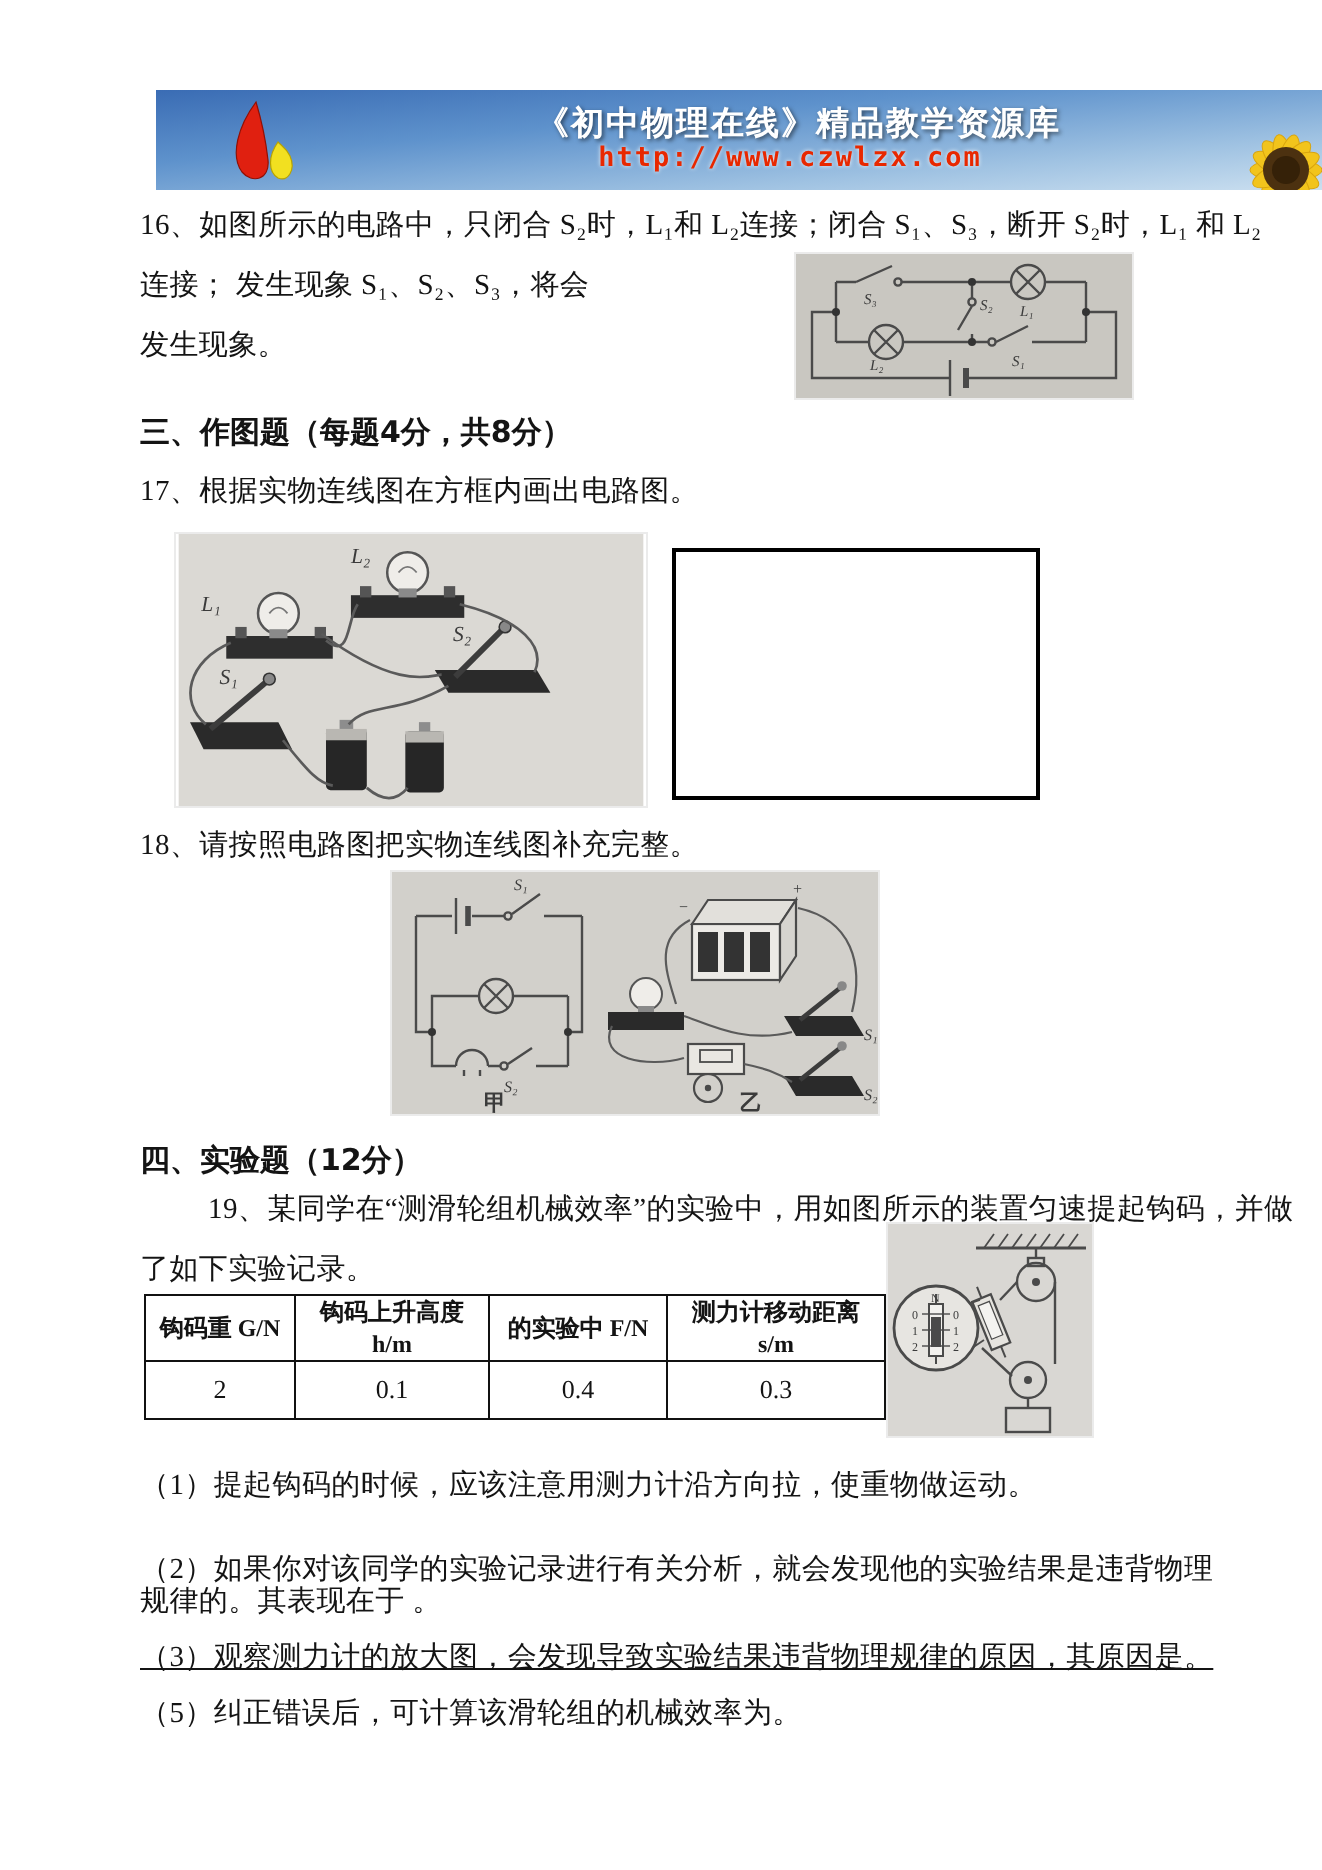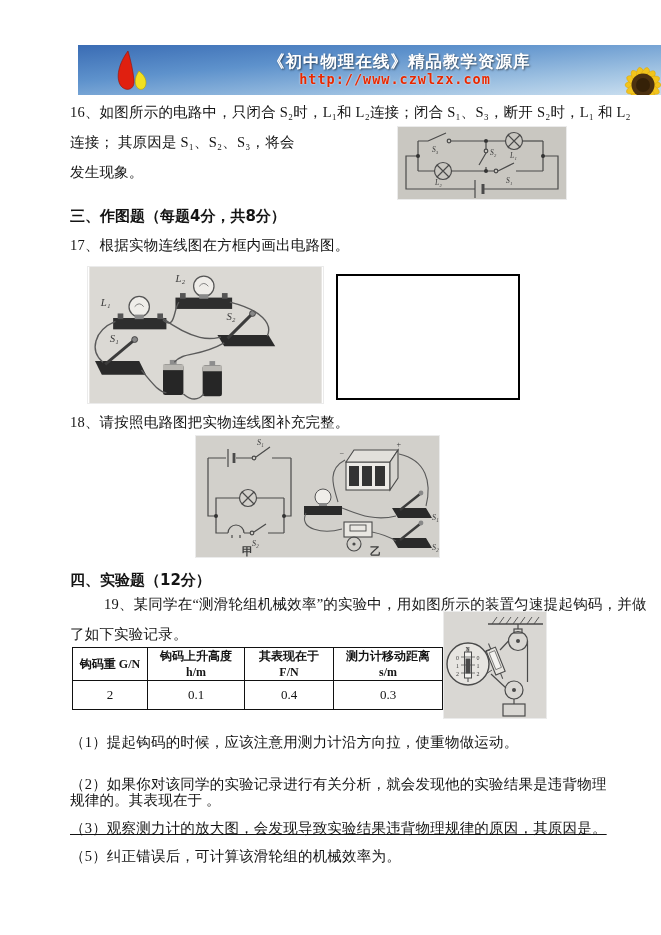--- a/index.html
+++ b/index.html
@@ -55,21 +55,21 @@
         </g>
         <circle r="11.5" fill="#4c3110"></circle>
           <circle r="7" fill="#352108"></circle>
       </g>
       <ellipse cx="22" cy="56" rx="12" ry="6" fill="#3f7a22"></ellipse>
       <ellipse cx="74" cy="58" rx="12" ry="6" fill="#356a1e"></ellipse>
     </svg>
   </div>
 
   <div class="tline" style="top:103px;">16、如图所示的电路中，只闭合 S₂时，L₁和 L₂连接；闭合 S₁、S₃，断开 S₂时，L₁ 和 L₂</div>
-  <div class="tline" style="top:133px;">连接； 其原因是 S₁、S₂、S₃，将会</div>
+  <div class="tline" style="top:133px;">连接； 发生现象 S₁、S₂、S₃，将会</div>
   <div class="tline" style="top:163px;">发生现象。</div>
 
   <svg class="photo" style="left:398px;top:127px;" width="168" height="72" viewBox="0 0 168 72">
     <rect x="0" y="0" width="168" height="72" fill="#c9c7c1"></rect>
     <g stroke="#4a4a4a" stroke-width="1.2" fill="none">
       <path d="M20,14 V44 M145,14 V44"></path>
       <path d="M20,29 H8 V62 H77 M85,62 H160 V29 H145"></path>
       <path d="M20,14 H30 M30,14 L48,6 M53,14 H107"></path>
       <circle cx="51" cy="14" r="1.8"></circle>
       <circle cx="116" cy="14" r="8.5"></circle>
@@ -226,21 +226,21 @@
 
   <div class="heading" style="top:571px;">四、实验题（12分）</div>
   <div class="tline" style="top:595px;margin-left:34px;">19、某同学在“测滑轮组机械效率”的实验中，用如图所示的装置匀速提起钩码，并做</div>
   <div class="tline" style="top:625px;">了如下实验记录。</div>
 
   <table class="exp-table">
     <tbody>
         <tr>
       <th style="width:66px">钩码重 G/N</th>
       <th style="width:88px">钩码上升高度 h/m</th>
-      <th style="width:80px">其表现在于 F/N</th>
+      <th style="width:80px">的实验中 F/N</th>
       <th style="width:100px">测力计移动距离 s/m</th>
     </tr>
     <tr>
       <td>2</td>
       <td>0.1</td>
       <td>0.4</td>
       <td>0.3</td>
     </tr>
   </tbody>
     </table>

